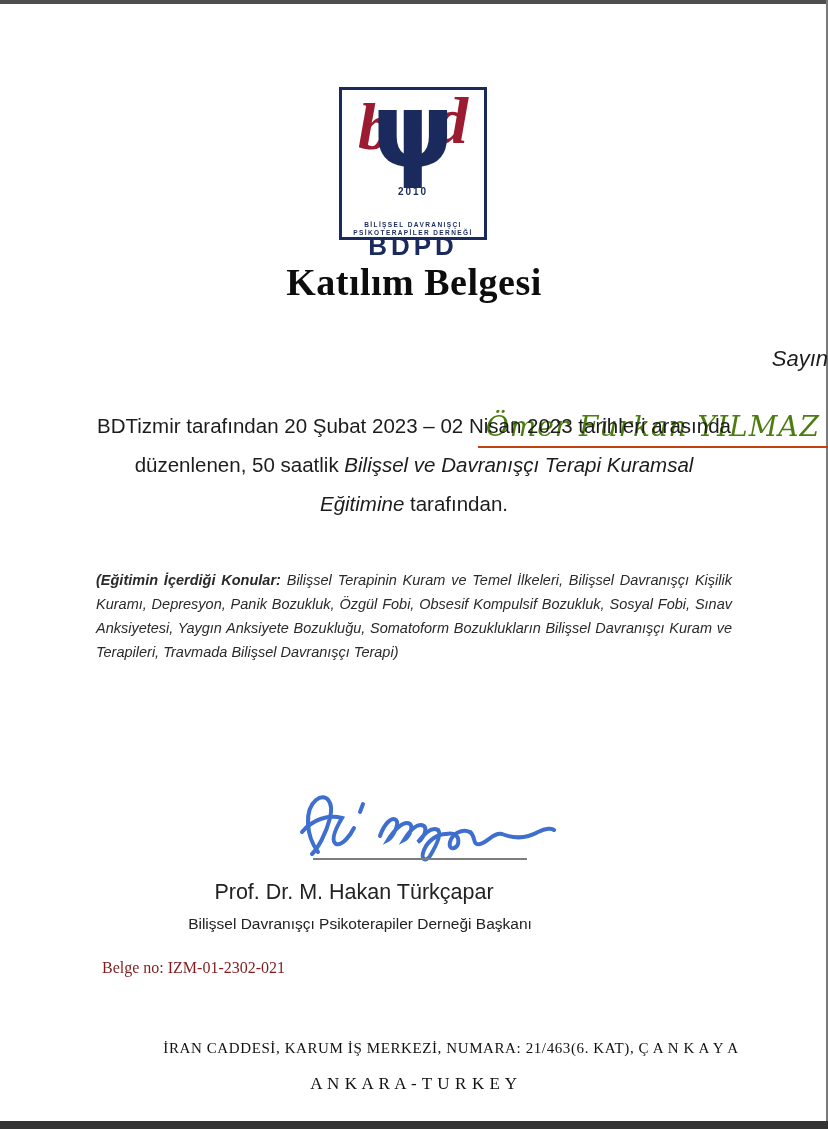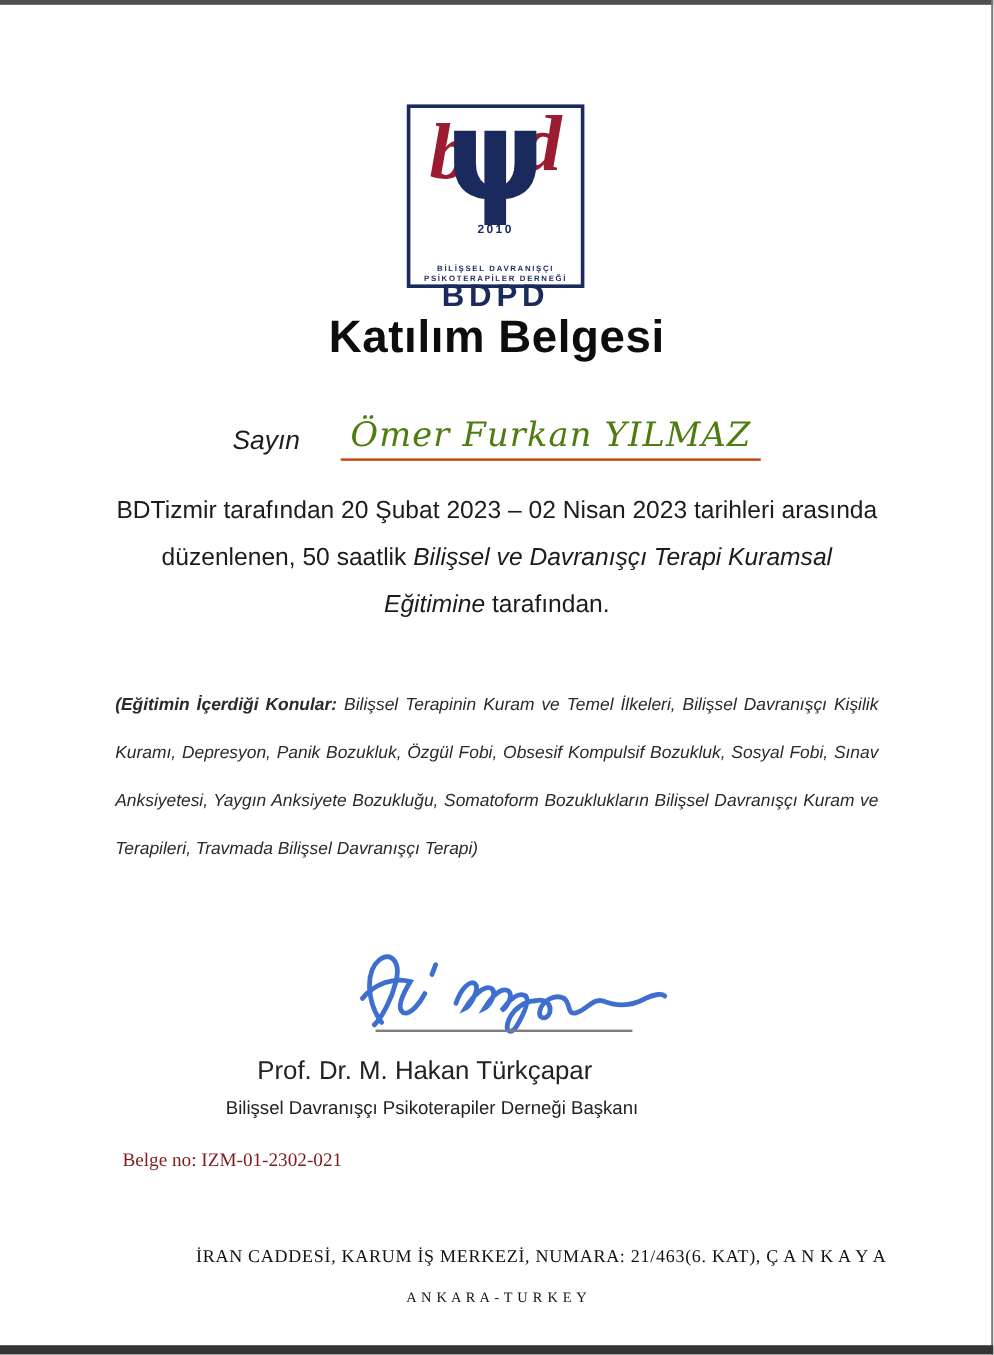--- a/index.html
+++ b/index.html
@@ -51,46 +51,46 @@
   .logo-cap1,.logo-cap2{
     position:absolute;left:0;width:100%;text-align:center;
     font-size:6.5px;font-weight:bold;letter-spacing:1.4px;color:#1b2a5c;
     font-family:"Liberation Sans",sans-serif;
   }
   .logo-cap1{top:131px;}
   .logo-cap2{top:139px;}
 
   .cert-title{
     position:absolute;left:0;top:260px;width:828px;text-align:center;
-    font-family:Liberation Sans, sans-serif;font-weight:bold;
+    font-family:Liberation Serif, serif;font-weight:bold;
     font-size:38px;color:#0d0d0d;letter-spacing:0.5px;
   }
 
   .recipient-row{
     position:absolute;left:0;top:346px;width:828px;
-    display:flex;justify-content:center;align-items:flex-end;gap:34px;
+    display:flex;justify-content:center;align-items:flex-end;gap:34px;flex-direction:column;
   }
   .salutation{
     font-style:italic;font-size:22px;color:#1c1c1c;padding-bottom:4px;
   }
   .recipient-name{
     font-family:"DejaVu Serif",serif;font-style:italic;
     font-size:28px;color:#4d7c0f;letter-spacing:1px;
     border-bottom:2px solid #c2410c;padding:0 8px 3px 8px;
   }
 
   .body-par{
     position:absolute;left:94px;top:406px;width:640px;
     text-align:center;font-size:20.5px;line-height:39px;color:#1c1c1c;
   }
   .body-par .it{font-style:italic;}
 
   .topics-par{
     position:absolute;left:96px;top:568px;width:636px;
-    text-align:justify;font-size:14.5px;line-height:40px;
+    text-align:justify;font-size:14.5px;line-height:24px;
     font-style:italic;color:#2a2a2a;
   }
   .topics-par .lead{font-weight:bold;}
 
   .signature-wrap{position:absolute;left:296px;top:788px;width:264px;height:78px;}
   .signature-wrap svg{display:block;}
   .signature-underline{
     position:absolute;left:313px;top:858px;width:214px;height:2px;background:#7d7d7d;
   }
 
@@ -107,21 +107,21 @@
     position:absolute;left:102px;top:959px;
     font-family:"Liberation Serif",serif;font-size:16px;color:#7f1d1d;
   }
 
   .footer-line1{
     position:absolute;left:0;top:1040px;width:828px;text-align:center;
     font-family:"Liberation Serif",serif;font-size:15px;color:#111;letter-spacing:0.6px;padding-left:37px;
   }
   .footer-line2{
     position:absolute;left:0;top:1074px;width:828px;text-align:center;
-    font-family:"Liberation Serif",serif;font-size:12px;color:#111;letter-spacing:0.6px;
+    font-family:"Liberation Serif",serif;font-size:17px;color:#111;letter-spacing:0.6px;
   }
   .footer-contact{
     position:absolute;left:0;top:1102px;width:828px;text-align:center;
     font-family:"Liberation Serif",serif;font-size:12.5px;color:#111;
   }
 </style>
 </head>
 <body>
 
 <div class="page">

